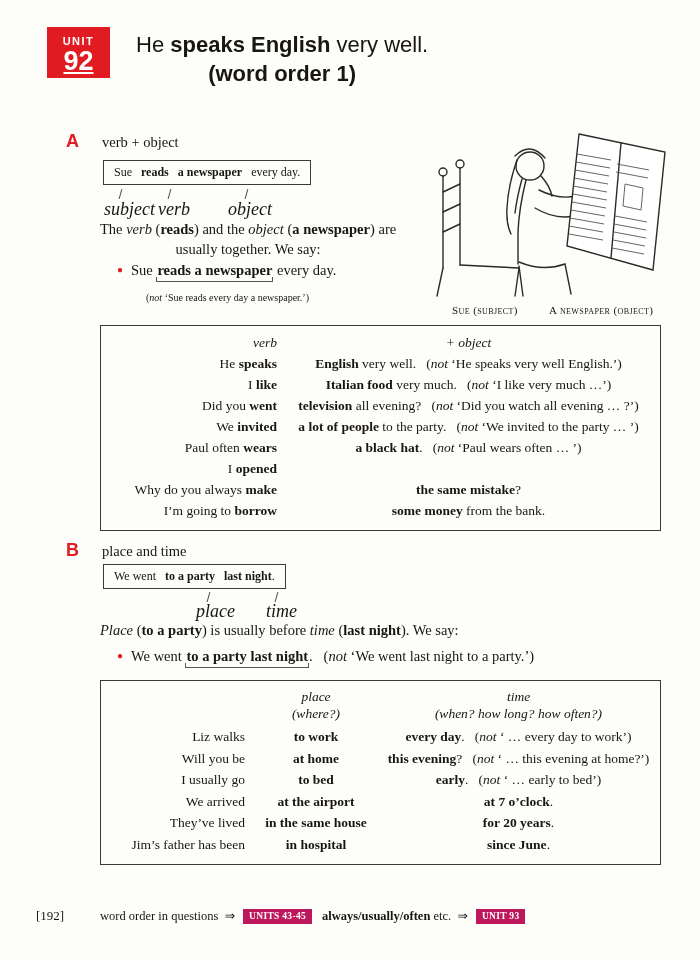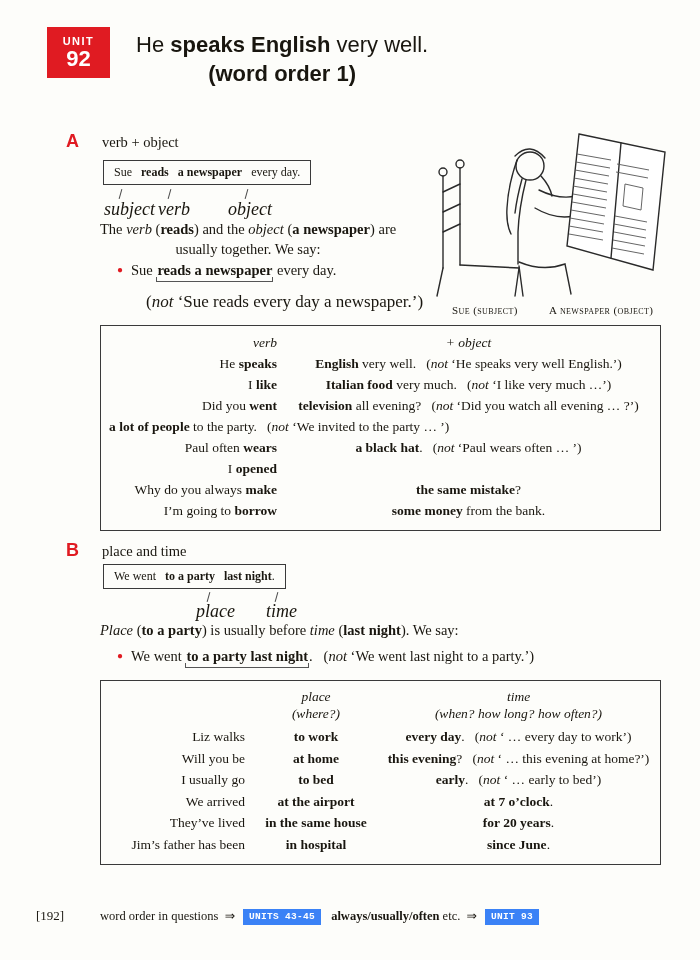--- a/index.html
+++ b/index.html
@@ -7,21 +7,21 @@
         font-family:"Liberation Serif",serif;color:#19160f;overflow:hidden;}
   .b{font-weight:bold;}
   .i{font-style:italic;}
   [data-rich]{white-space:pre;text-align:center;}
 
   
   .unit-box{position:absolute;left:47px;top:27px;width:63px;height:51px;background:#e01b22;
             color:#fff;text-align:center;}
   .unit-label{font-family:"Liberation Sans",sans-serif;font-weight:bold;font-size:11px;
               letter-spacing:1.5px;margin-top:8px;}
-  .unit-number{font-family:"Liberation Sans",sans-serif;font-weight:bold;font-size:22px;line-height:1.05;}
+  .unit-number{font-family:"Liberation Sans",sans-serif;font-weight:bold;font-size:27px;line-height:1.05;text-decoration:underline;}
 
   
   .title{position:absolute;left:136px;top:30px;font-family:"Liberation Sans",sans-serif;
          font-size:22px;font-weight:normal;line-height:1.32;margin:0;}
   .title > span{display:block;}
 
   
   .sec-letter{position:absolute;font-family:"Liberation Sans",sans-serif;font-weight:bold;
               font-size:18px;color:#e01b22;}
   .sec-heading{position:absolute;font-size:14.5px;}
@@ -33,41 +33,41 @@
   .word-label{position:absolute;font-style:italic;font-size:18px;}
 
   .para{position:absolute;font-size:14.5px;line-height:20px;}
 
   .bullet{position:absolute;font-size:14.5px;}
   .dot{color:#e01b22;font-size:10px;margin-right:8px;vertical-align:2px;}
   .bk{position:relative;padding:0 1px;}
   .bk::after{content:"";position:absolute;left:0;right:0;bottom:-4px;height:4px;
              border:1px solid #555;border-top:none;}
 
-  .notline{position:absolute;font-size:17px;}
+  .notline{position:absolute;font-size:10px;}
 
   
   .bigbox{position:absolute;left:100px;width:561px;border:1px solid #3a3a3a;background:#fdfdfa;
           font-size:13.5px;box-sizing:border-box;}
   .box-a{top:325px;padding:6px 10px 9px 8px;}
   .box-b{top:680px;padding:7px 10px 9px 8px;}
   .ta-grid{display:grid;grid-template-columns:168px 1fr;column-gap:10px;line-height:21px;}
   .ta-grid .l{text-align:right;}
   .tb-grid{display:grid;grid-template-columns:136px 122px 1fr;column-gap:10px;line-height:21.5px;}
   .tb-grid .s{text-align:right;}
   .tb-head{line-height:17px;margin-bottom:4px;}
 
   
   .illus{position:absolute;left:427px;top:120px;width:252px;height:182px;}
   .caption{position:absolute;font-variant:small-caps;font-size:11px;letter-spacing:.4px;}
 
   
   .pageno{position:absolute;left:36px;top:908px;font-size:13px;}
   .footer{position:absolute;left:100px;top:908px;font-size:12.5px;}
-  .badge{display:inline-block;background:#3b82f6;color:#fff;font-family:Liberation Mono, monospace;
+  .badge{display:inline-block;background:#be185d;color:#fff;font-family:Liberation Serif, serif;
          font-weight:bold;font-size:9.5px;letter-spacing:.3px;padding:2px 6px 3px;margin:0 10px 0 8px;
          position:relative;top:-1px;}
 </style>
 </head>
 <body>
 
 <div class="page">
 
   <div class="unit-box">
     <div class="unit-label">UNIT</div>
@@ -163,20 +163,21 @@
       </div>
     <div class="ta-grid">
         <div class="l" data-rich="table_a.rows.1.l"><span>I </span><span class="b">like</span></div>
         <div class="r" data-rich="table_a.rows.1.r"><span class="b">Italian food</span><span> very much.   (</span><span class="i">not</span><span> ‘I like very much …’)</span></div>
       </div>
     <div class="ta-grid">
         <div class="l" data-rich="table_a.rows.2.l"><span>Did you </span><span class="b">went</span></div>
         <div class="r" data-rich="table_a.rows.2.r"><span class="b">television</span><span> all evening?   (</span><span class="i">not</span><span> ‘Did you watch all evening … ?’)</span></div>
       </div>
     <div class="ta-grid">
+        <div class="l" data-rich="table_a.rows.3.l"><span>We </span><span class="b">invited</span></div>
         <div class="r" data-rich="table_a.rows.3.r"><span class="b">a lot of people</span><span> to the party.   (</span><span class="i">not</span><span> ‘We invited to the party … ’)</span></div>
       </div>
     <div class="ta-grid">
         <div class="l" data-rich="table_a.rows.4.l"><span>Paul often </span><span class="b">wears</span></div>
         <div class="r" data-rich="table_a.rows.4.r"><span class="b">a black hat</span><span>.   (</span><span class="i">not</span><span> ‘Paul wears often … ’)</span></div>
       </div>
     <div class="ta-grid">
         <div class="l" data-rich="table_a.rows.5.l"><span>I </span><span class="b">opened</span></div>
       </div>
     <div class="ta-grid">

